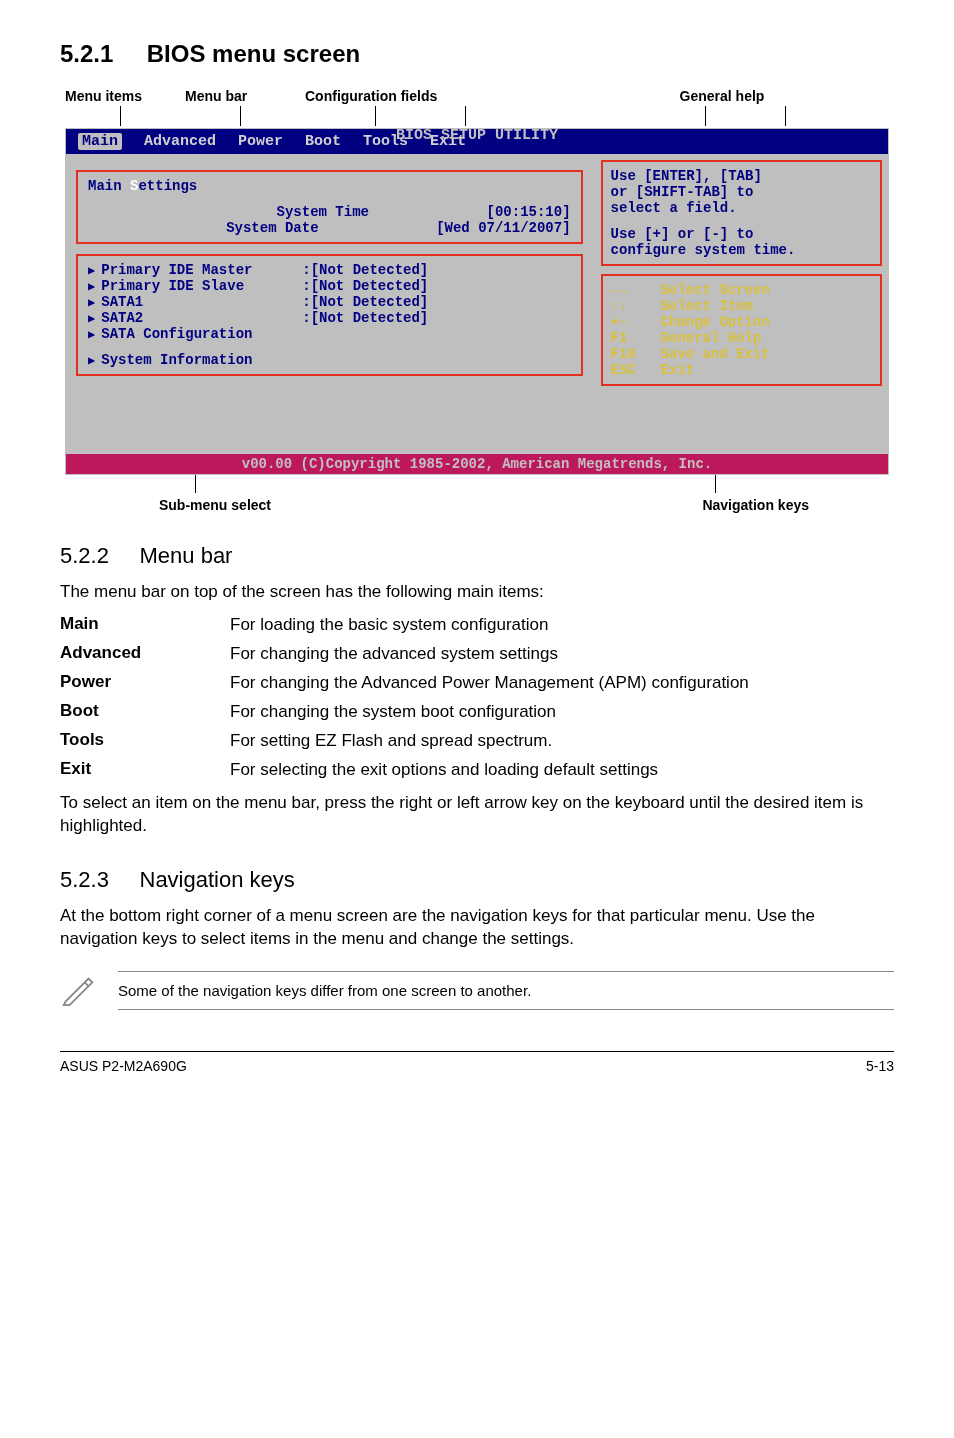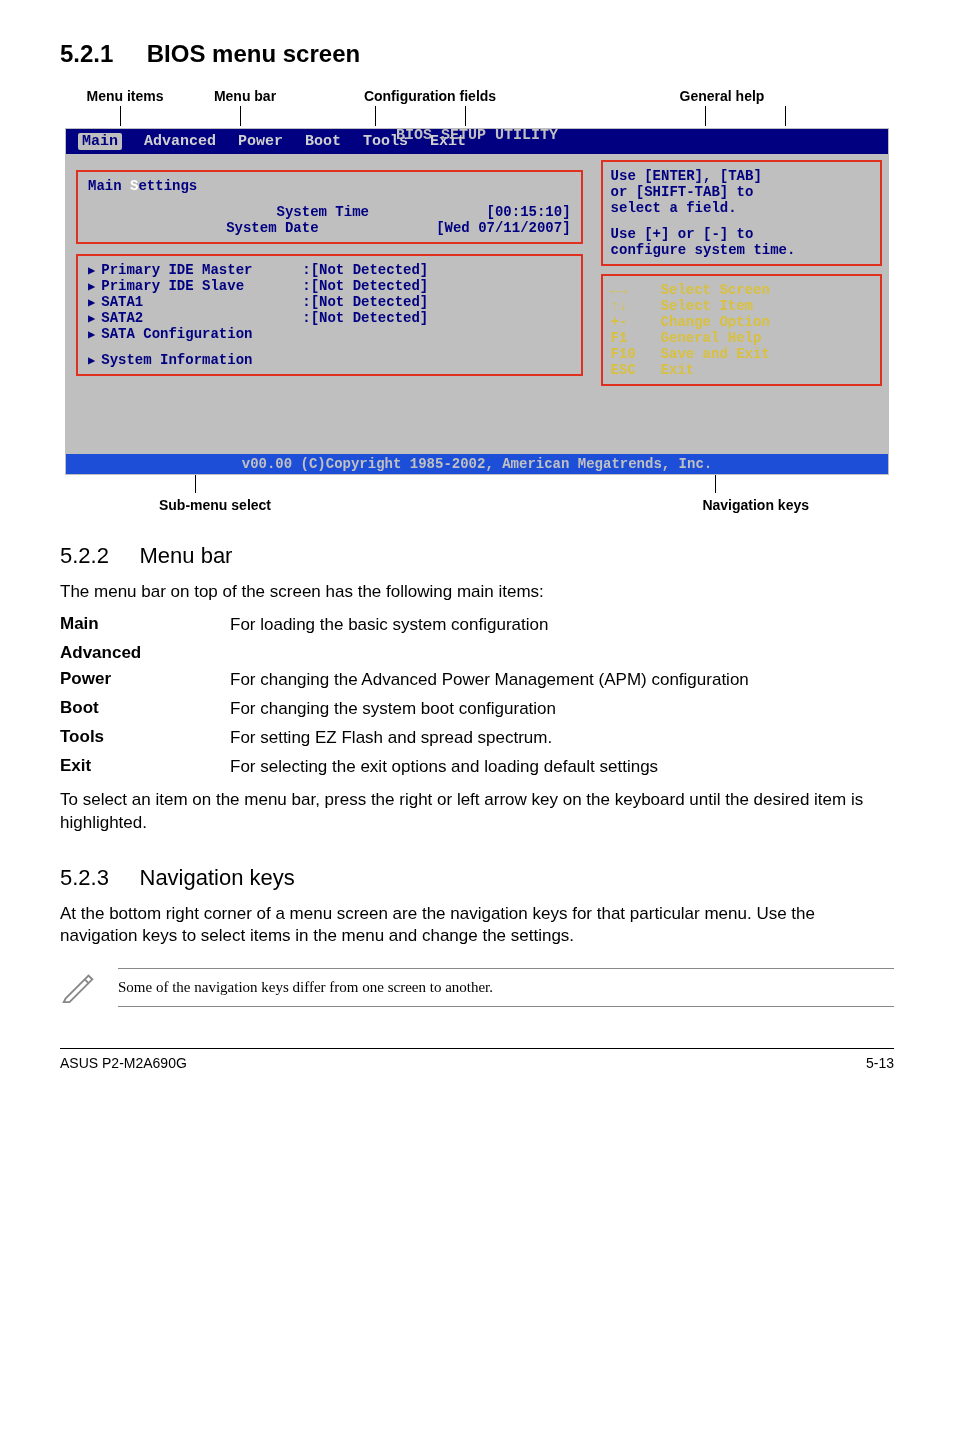--- a/index.html
+++ b/index.html
@@ -9,21 +9,21 @@
   width: 954px;
   margin: 0 auto;
   padding: 40px 60px 20px 60px;
   color: #000;
 }
 .h2 { font-size: 24px; font-weight: bold; margin-bottom: 20px; }
 .h3 { font-size: 22px; font-weight: normal; margin-top: 30px; margin-bottom: 12px; }
 .body-text { font-size: 17px; line-height: 1.35; margin: 10px 0; }
 
 .labels-row { display: flex; font-size: 14px; font-weight: bold; padding: 0 5px; margin-top: 18px; }
-.labels-row > div { position: relative; text-align: center; }
+.labels-row > div { position: relative; }
 .lbl-menuitems { width: 120px; }
 .lbl-menubar { width: 120px; }
 .lbl-conf { width: 250px; }
 .lbl-gen { flex:1; text-align: center; }
 .tick-line { height: 22px; position: relative; margin: 2px 5px 0 5px; }
 .tick-line .tick { position: absolute; top: 0; width: 1px; height: 20px; background: #000; }
 
 .bios-outer { margin: 0 5px; background: #bfbfbf; padding: 1px; }
 .bios-menubar {
   background: #000080; color: #fff; display: flex; gap: 22px;
@@ -48,39 +48,39 @@
 .row .v { color: #000080; }
 .mono-white { color: #fff; }
 .sub-item { display:flex; align-items:center; gap:6px; }
 .triangle { color:#000080; font-size:12px; }
 .help-box { border: 2px solid #e03020; padding: 6px 8px; color:#000080; }
 .nav-box { border: 2px solid #e03020; padding: 6px 8px; color:#000; }
 .nav-box .nr { display:flex; gap:8px; }
 .nav-box .kcol { width:42px; color:#d8c040; }
 .nav-box .dcol { color:#d8c040; }
 .bios-footer {
-  background:#1d4ed8; color:#c0c0c0; text-align:center;
+  background:#be185d; color:#c0c0c0; text-align:center;
   font-family:"Courier New",monospace; font-size:14px; font-weight:bold;
   padding:2px 0;
 }
 .bottom-labels { display:flex; font-size:14px; font-weight:bold; margin: 2px 5px 0 5px; }
 .bottom-labels .l { width: 300px; text-align:center; }
 .bottom-labels .r { flex:1; text-align:right; padding-right:80px;}
 .tick2 { height:20px; position:relative; margin:0 5px;}
 .tick2 .tick { position:absolute; width:1px; height:18px; background:#000; }
 
 .def-table { width: 100%; margin-top: 10px; }
 .def-row { display:flex; margin: 6px 0; }
 .def-term { width: 170px; font-weight: bold; font-size: 17px; }
 .def-desc { flex:1; font-size: 17px; line-height:1.35; }
 
 .note-block { display:flex; align-items:center; gap:18px; margin: 18px 0 0 0; }
 .note-icon { width:40px; }
 .note-icon svg { width:38px; height:38px; }
-.note-text { flex:1; border-top:1px solid #888; border-bottom:1px solid #888; padding:10px 0; font-size:15px;font-family:Liberation Serif, serif; }
+.note-text { flex:1; border-top:1px solid #888; border-bottom:1px solid #888; padding:10px 0; font-size:15px; }
 
 .page-footer { display:flex; justify-content:space-between; border-top:1px solid #000; margin-top:40px; padding-top:6px; font-size:14px;}
 </style>
 </head>
 <body>
 
 <div class="h2">
   <span>5.2.1</span>
   &nbsp;&nbsp;&nbsp;
   <span>BIOS menu screen</span>
@@ -219,20 +219,21 @@
 </div>
 <p class="body-text">The menu bar on top of the screen has the following main items:</p>
 
 <div class="def-table">
   <div class="def-row">
       <div class="def-term">Main</div>
       <div class="def-desc">For loading the basic system configuration</div>
     </div>
   <div class="def-row">
       <div class="def-term">Advanced</div>
+      <div class="def-desc">For changing the advanced system settings</div>
     </div>
   <div class="def-row">
       <div class="def-term">Power</div>
       <div class="def-desc">For changing the Advanced Power Management (APM) configuration</div>
     </div>
   <div class="def-row">
       <div class="def-term">Boot</div>
       <div class="def-desc">For changing the system boot configuration</div>
     </div>
   <div class="def-row">

